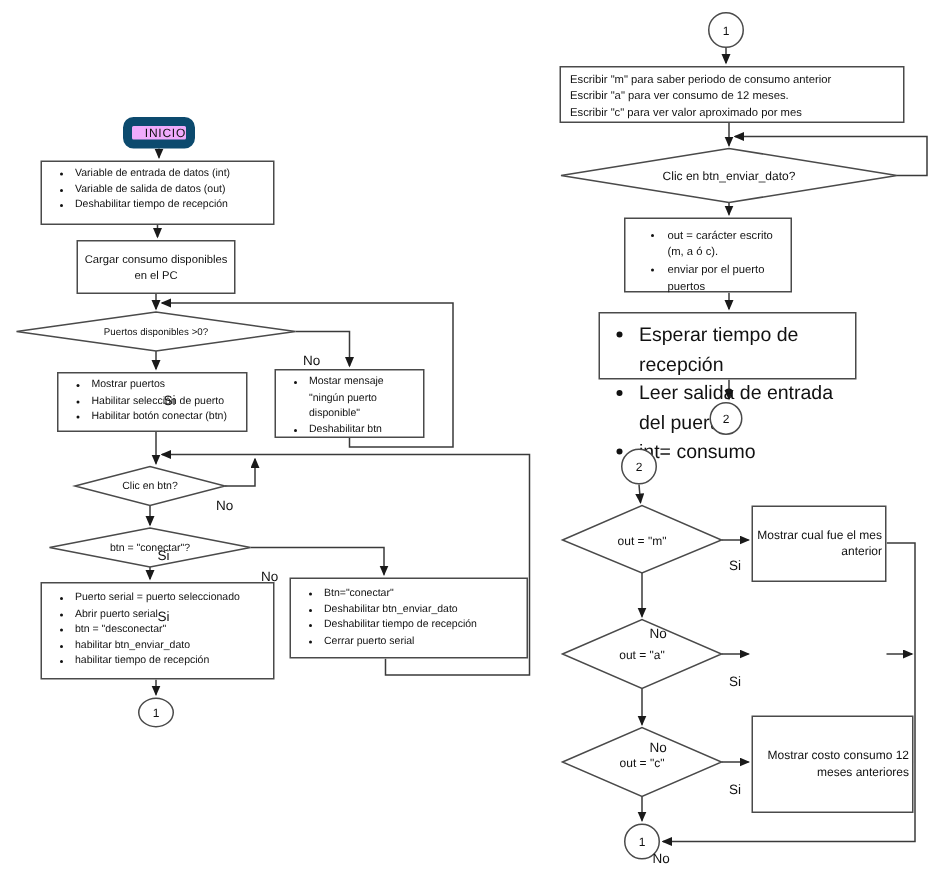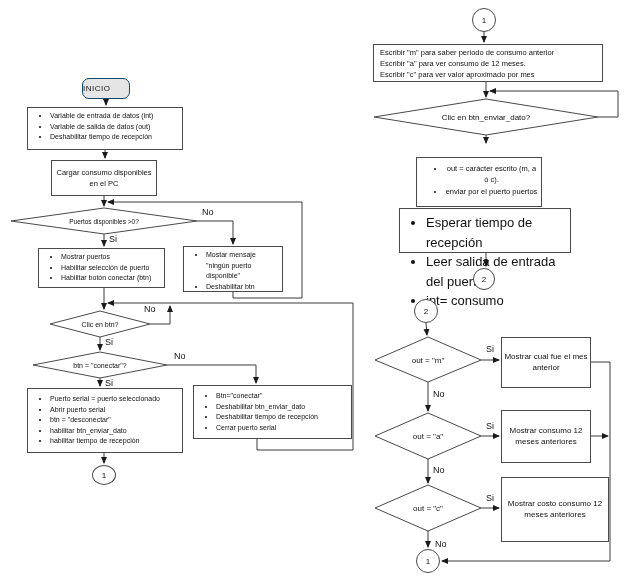--- a/index.html
+++ b/index.html
@@ -5,32 +5,32 @@
   html,body{margin:0;padding:0;background:#fff;}
   #canvas{
     position:relative;width:626px;height:579px;background:#ffffff;
     font-family:"Liberation Sans","DejaVu Sans",sans-serif;color:#111;overflow:hidden;
   }
   #wires{position:absolute;left:0;top:0;}
   .node{position:absolute;box-sizing:border-box;}
   .box{
     border:1px solid #4a4a4a;background:#fff;font-size:7px;line-height:1.5;
   }
-  .rounded{border:1px solid #0c4a6e;border-radius:7px;background:#e5e5e5;
-    display:flex;align-items:center;justify-content:flex-start;font-size:8px;letter-spacing:.5px;}
+  .rounded{border:6px solid #0c4a6e;border-radius:7px;background:#f0abfc;
+    display:flex;align-items:center;justify-content:flex-end;font-size:8px;letter-spacing:.5px;}
   .centered{display:flex;align-items:center;justify-content:center;text-align:center;}
   .blist{margin:0;padding:3px 3px 2px 22px;list-style-type:disc;}
   .blist li{margin:0;padding:0;}
   .lines{padding:3px 4px 2px 6px;font-size:7.5px;line-height:1.45;}
   .dlabel{position:absolute;display:flex;align-items:center;justify-content:center;
     text-align:center;background:transparent;pointer-events:none;}
   .circle{border:1px solid #4a4a4a;border-radius:50%;background:#fff;
     display:flex;align-items:center;justify-content:center;font-size:8px;}
-  .lbl{position:absolute;font-size:9px;background:transparent;}
-  .mbox{font-size:8px;line-height:1.3;padding:2px;}
+  .lbl{position:absolute;font-size:9px;background:transparent;margin-top:28px;}
+  .mbox{font-size:8px;line-height:1.3;padding:2px;text-align:right;}
 </style>
 </head>
 <body>
 
 <div id="canvas">
 
   <svg id="wires" width="626" height="579" viewBox="0 0 626 579">
     <defs>
       <marker id="arw" markerWidth="7" markerHeight="7" refX="6" refY="3" orient="auto" markerUnits="userSpaceOnUse">
         <path d="M0,0 L7,3 L0,6 z" fill="#1a1a1a"></path>
@@ -157,21 +157,21 @@
   <div class="node box lines" style="left:373px;top:44px;width:230px;height:38px;">
     <div>
         <div>Escribir "m" para saber periodo de consumo anterior</div>
         <div>Escribir "a" para ver consumo de 12 meses.</div>
         <div>Escribir "c" para ver valor aproximado por mes</div>
       </div>
   </div>
 
   <div class="dlabel" style="left:406px;top:109px;width:160px;height:16px;font-size:8px;">Clic en btn_enviar_dato?</div>
 
-  <div class="node box" style="left:416px;top:157px;width:126px;height:50px;text-align:center;">
+  <div class="node box" style="left:416px;top:145px;width:112px;height:50px;">
     <ul class="blist" style="padding-left:28px;padding-top:5px;font-size:7.5px;">
         <li>out = carácter escrito (m, a ó c).</li>
         <li>enviar por el puerto puertos</li>
       </ul>
   </div>
 
   <div class="node box" style="left:399px;top:208px;width:172px;height:45px;">
     <ul class="blist" style="padding-left:26px;padding-top:4px;font-size:13px;">
         <li>Esperar tiempo de recepción</li>
         <li>Leer salida de entrada del puerto</li>
@@ -188,23 +188,20 @@
   </div>
 
   <div class="dlabel" style="left:388px;top:352px;width:80px;height:16px;font-size:8px;">out = "m"</div>
   <div class="dlabel" style="left:388px;top:428px;width:80px;height:16px;font-size:8px;">out = "a"</div>
   <div class="dlabel" style="left:388px;top:500px;width:80px;height:16px;font-size:8px;">out = "c"</div>
 
   <div class="node box centered mbox" style="left:501px;top:337px;width:90px;height:51px;">
     <span>Mostrar cual fue el mes anterior</span>
   </div>
 
-  <div class="node box centered mbox" style="left:501px;top:410px;width:90px;height:53px;">
-    <span>Mostrar consumo 12 meses anteriores</span>
-  </div>
 
   <div class="node box centered mbox" style="left:501px;top:477px;width:108px;height:65px;">
     <span>Mostrar costo consumo 12 meses anteriores</span>
   </div>
 
   <div class="node circle" style="left:416px;top:549px;width:24px;height:24px;">
     <span>1</span>
   </div>
 
   <span class="lbl" style="left:486px;top:344px;">Si</span>

